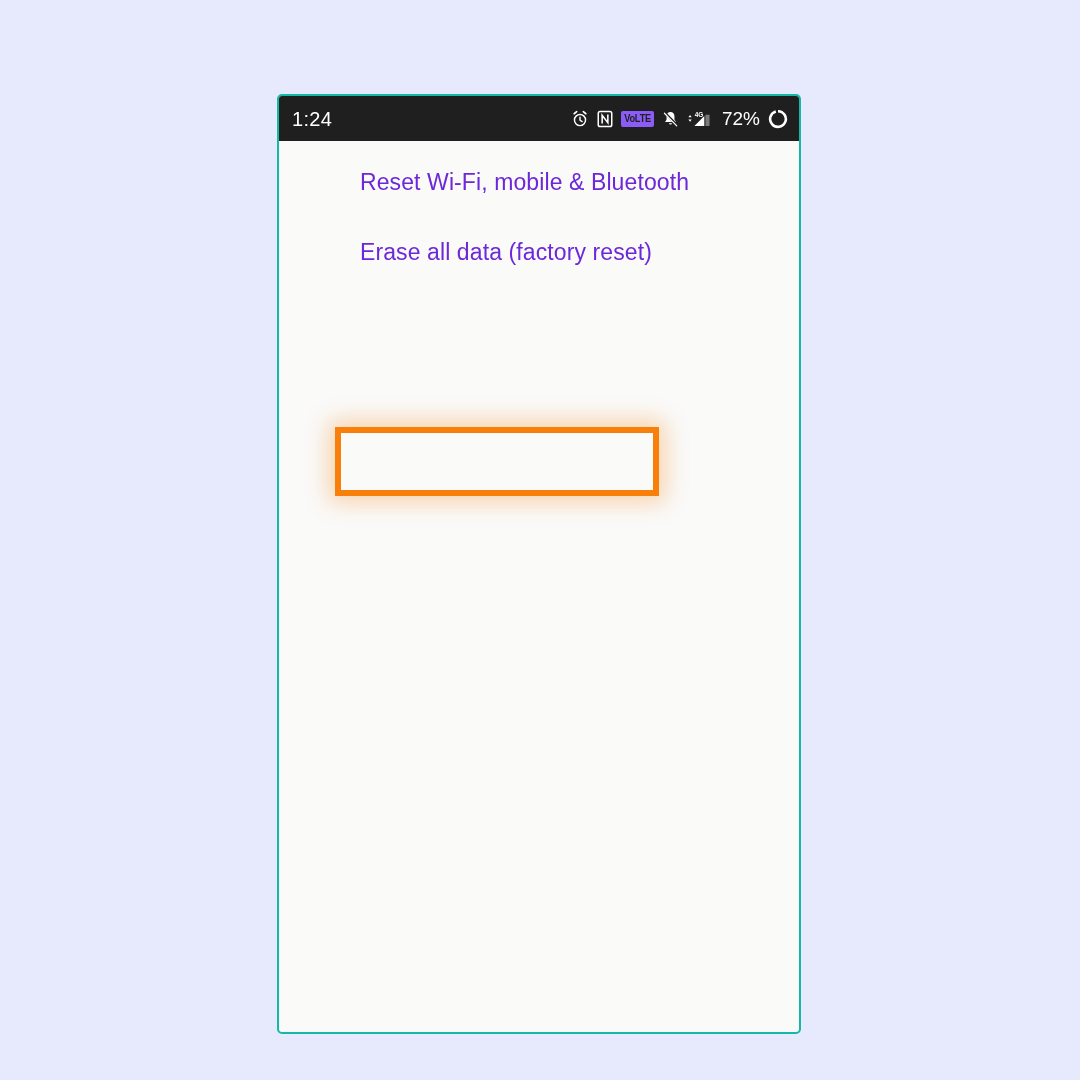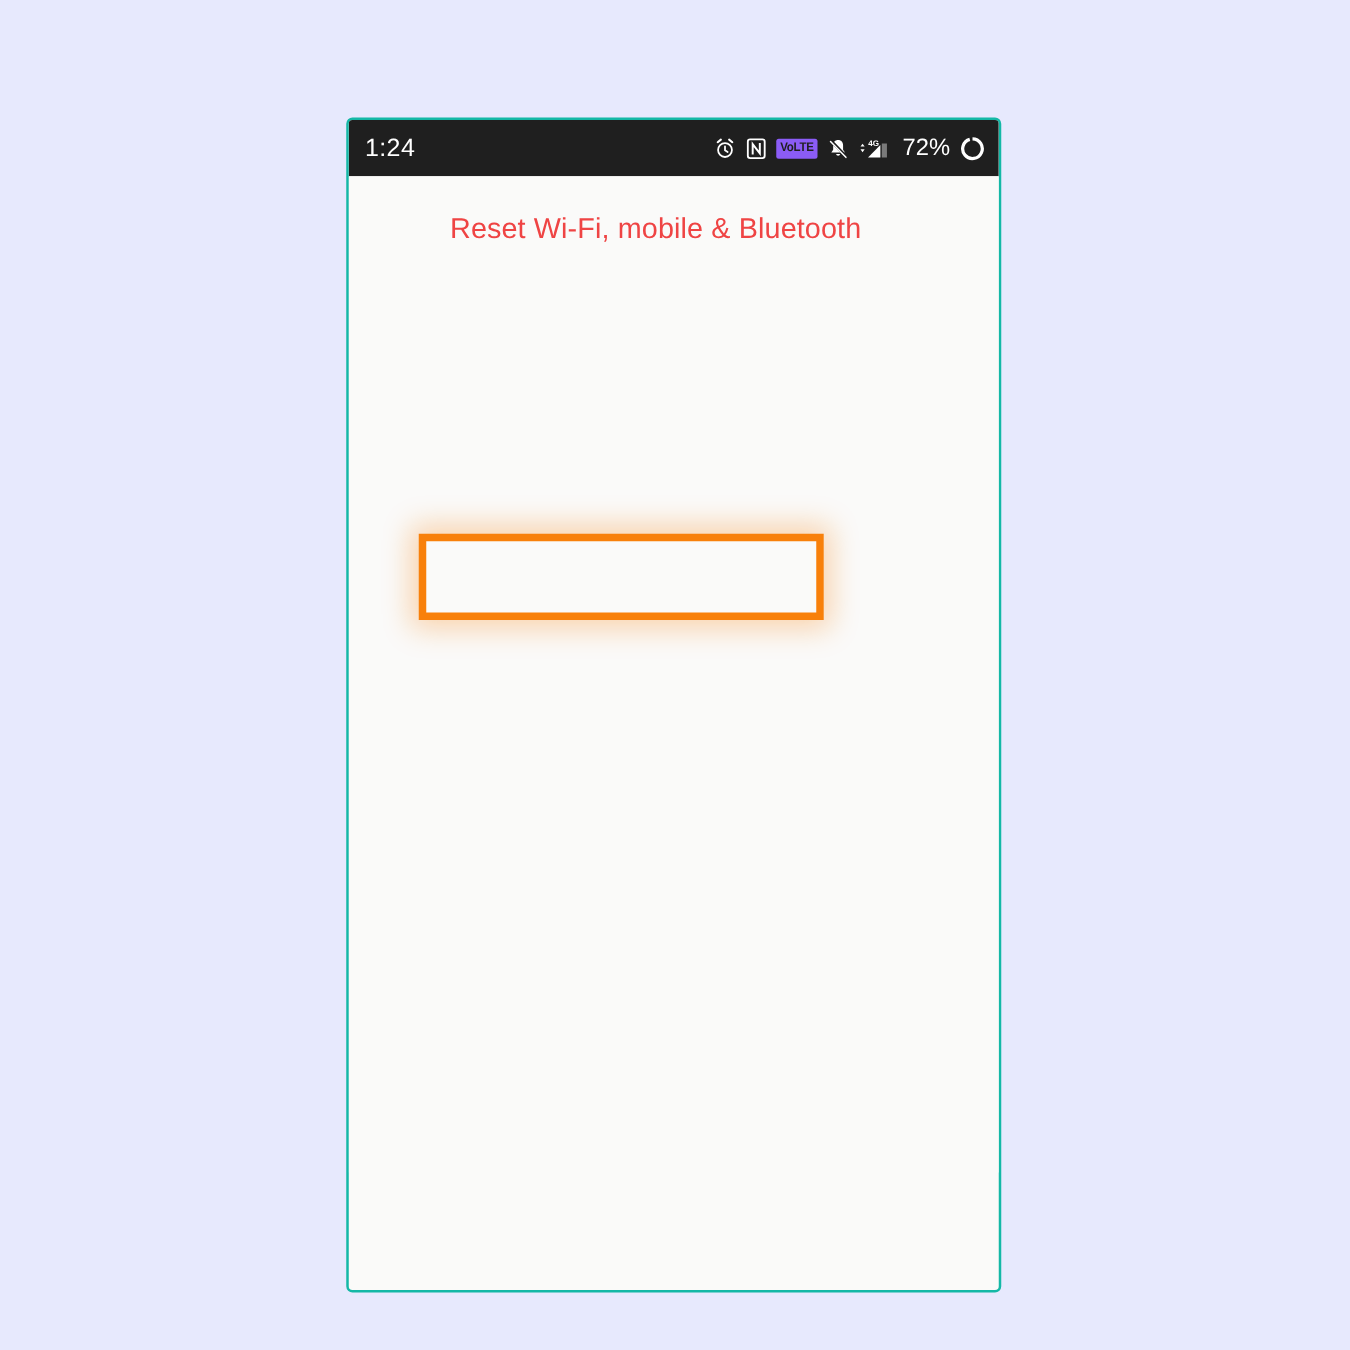--- a/index.html
+++ b/index.html
@@ -131,21 +131,21 @@
     height: 70px;
     display: flex;
     align-items: center;
     padding-left: 81px;
     box-sizing: border-box;
     cursor: pointer;
     position: relative;
   }
   .list-item .label {
     font-size: 23px;
-    color: #ef4444;
+    color: #6d28d9;
     line-height: 1;
     letter-spacing: 0.1px;
     white-space: nowrap;
   }
   
   #item-erase-data {
     margin-top: 0px;
   }
   #erase-highlight-box {
     position: absolute;
@@ -213,17 +213,20 @@
   </div>
 
 
   <div id="settings-list">
 
     <div class="list-item">
       <span class="label">Reset Wi-Fi, mobile &amp; Bluetooth</span>
     </div>
 
 
+    <div class="list-item" id="item-erase-data">
+      <span class="label">Erase all data (factory reset)</span>
+    </div>
 
     <div id="erase-highlight-box"></div>
 
   </div>
 </div>
 
 </body></html>

